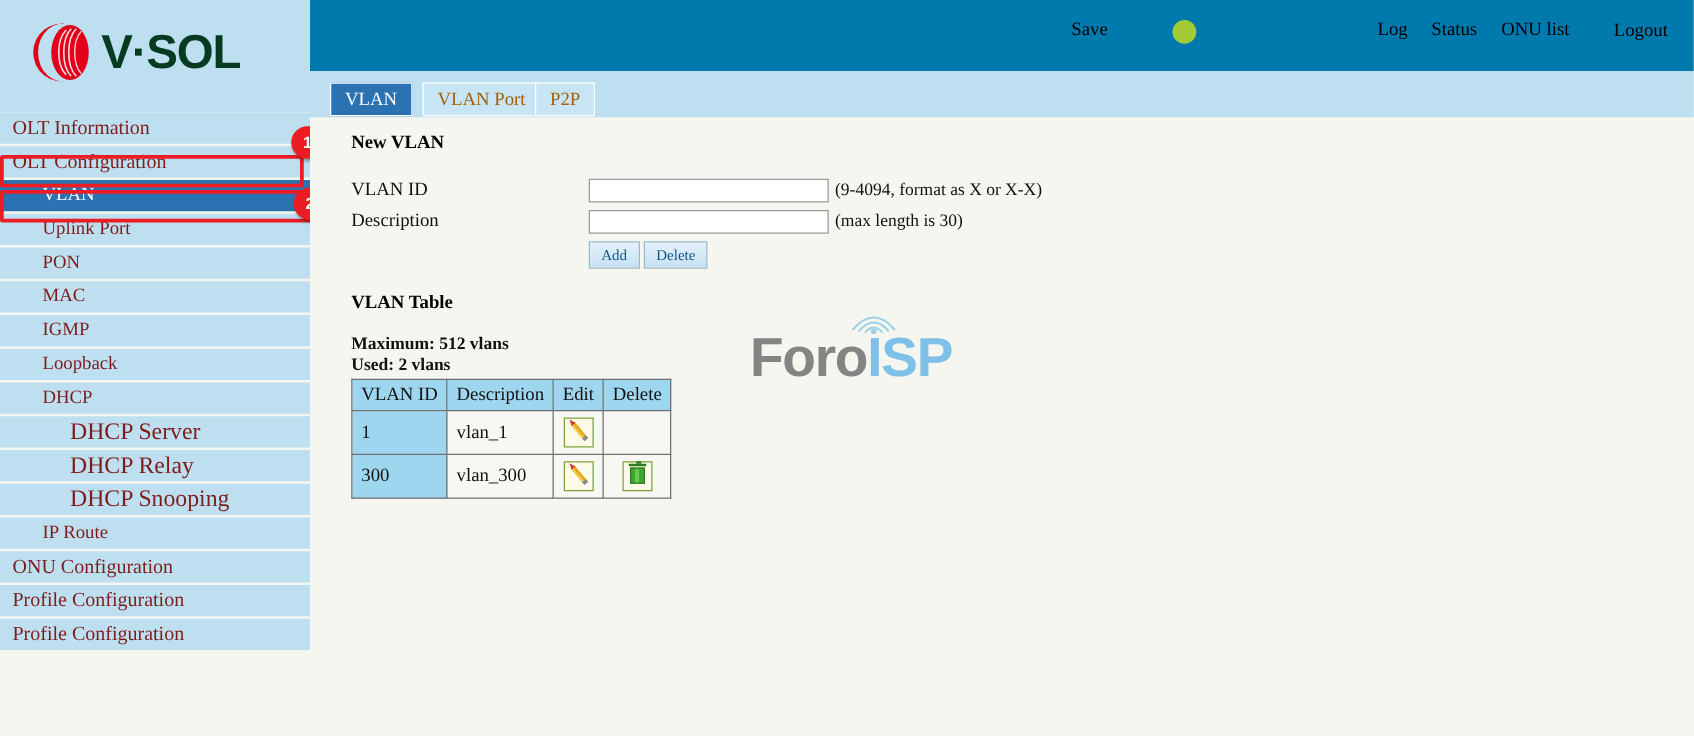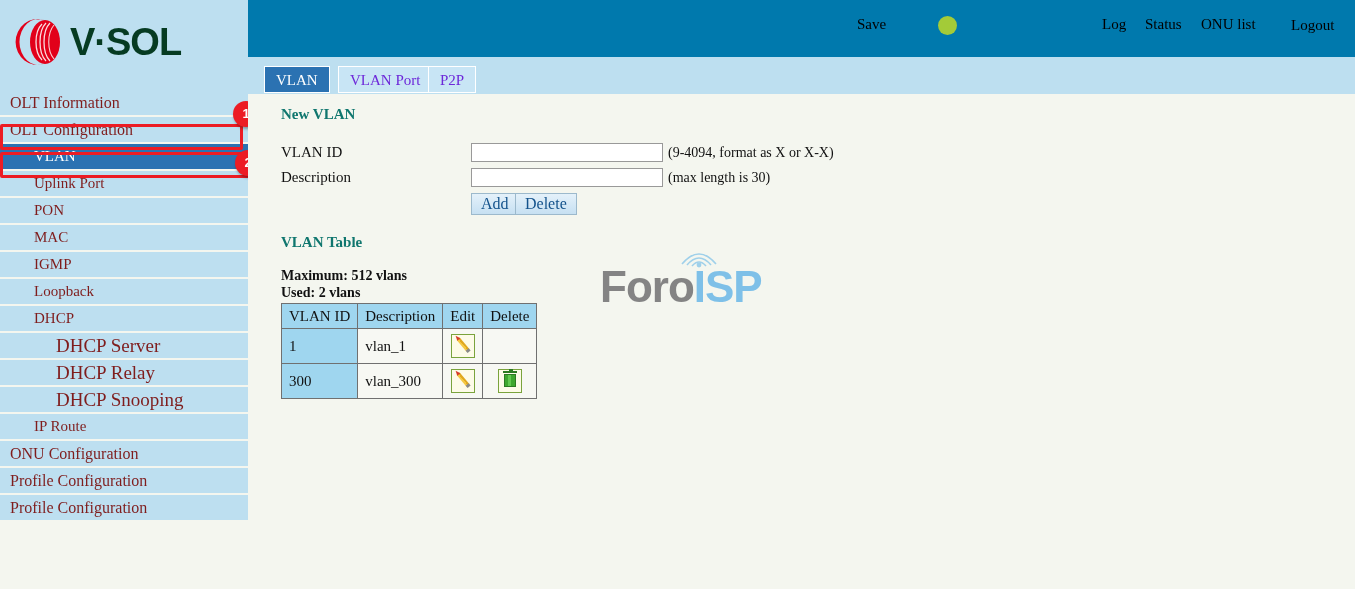--- a/index.html
+++ b/index.html
@@ -18,21 +18,21 @@
   
   #logo-strip {
     position: absolute;
     left: 0; top: 0;
     width: 248px; height: 90px;
     background: #bddff0;
     box-sizing: border-box;
   }
   #vsol-logo {
     position: absolute;
-    left: 14px; top: 16px;
+    left: 25px; top: 16px;
     display: flex;
     align-items: center;
     text-align: right;
   }
   #vsol-mark {
     width: 52px; height: 52px;
     position: relative;
     flex: none;
   }
   #vsol-wordmark {
@@ -81,21 +81,21 @@
     width: 1107px; height: 37px;
     background: #bddff0;
   }
   .tab {
     position: absolute;
     top: 9px;
     height: 27px;
     line-height: 27px;
     padding: 0 11px;
     font-size: 15px;
-    color: #6d28d9;
+    color: #a16207;
     background: #c8e5f5;
     border: 1px solid #ffffff;
     box-sizing: border-box;
     cursor: pointer;
     white-space: nowrap;
   }
   .tab.active {
     background: #2b72b2;
     color: #ffffff;
   }
@@ -154,21 +154,21 @@
   #content {
     position: absolute;
     left: 248px; top: 94px;
     width: 1107px; height: 495px;
     background: #f4f6ef;
   }
   .sec-title {
     position: absolute;
     font-size: 15px;
     font-weight: bold;
-    color: #0f766e;
+    color: #000000;
     white-space: nowrap;
   }
   #new-vlan-title { left: 33px; top: 12px; }
   #vlan-table-title { left: 33px; top: 140px; }
 
   .form-label {
     position: absolute;
     left: 33px;
     font-size: 15px;
     color: #111111;
@@ -203,21 +203,21 @@
   #hint-vlan-id { top: 51px; }
   #hint-desc { top: 76px; }
 
   .btn {
     position: absolute;
     top: 99px;
     height: 22px;
     line-height: 20px;
     padding: 0 9px;
     font-family: "Liberation Serif", serif;
-    font-size: 16px;
+    font-size: 12px;
     color: #14538c;
     background: linear-gradient(#e4f1fa, #c6e0f2);
     border: 1px solid #9cb9cc;
     box-sizing: border-box;
     cursor: pointer;
     white-space: nowrap;
   }
   #btn-add { left: 223px; }
   #btn-delete { left: 267px; }
 

